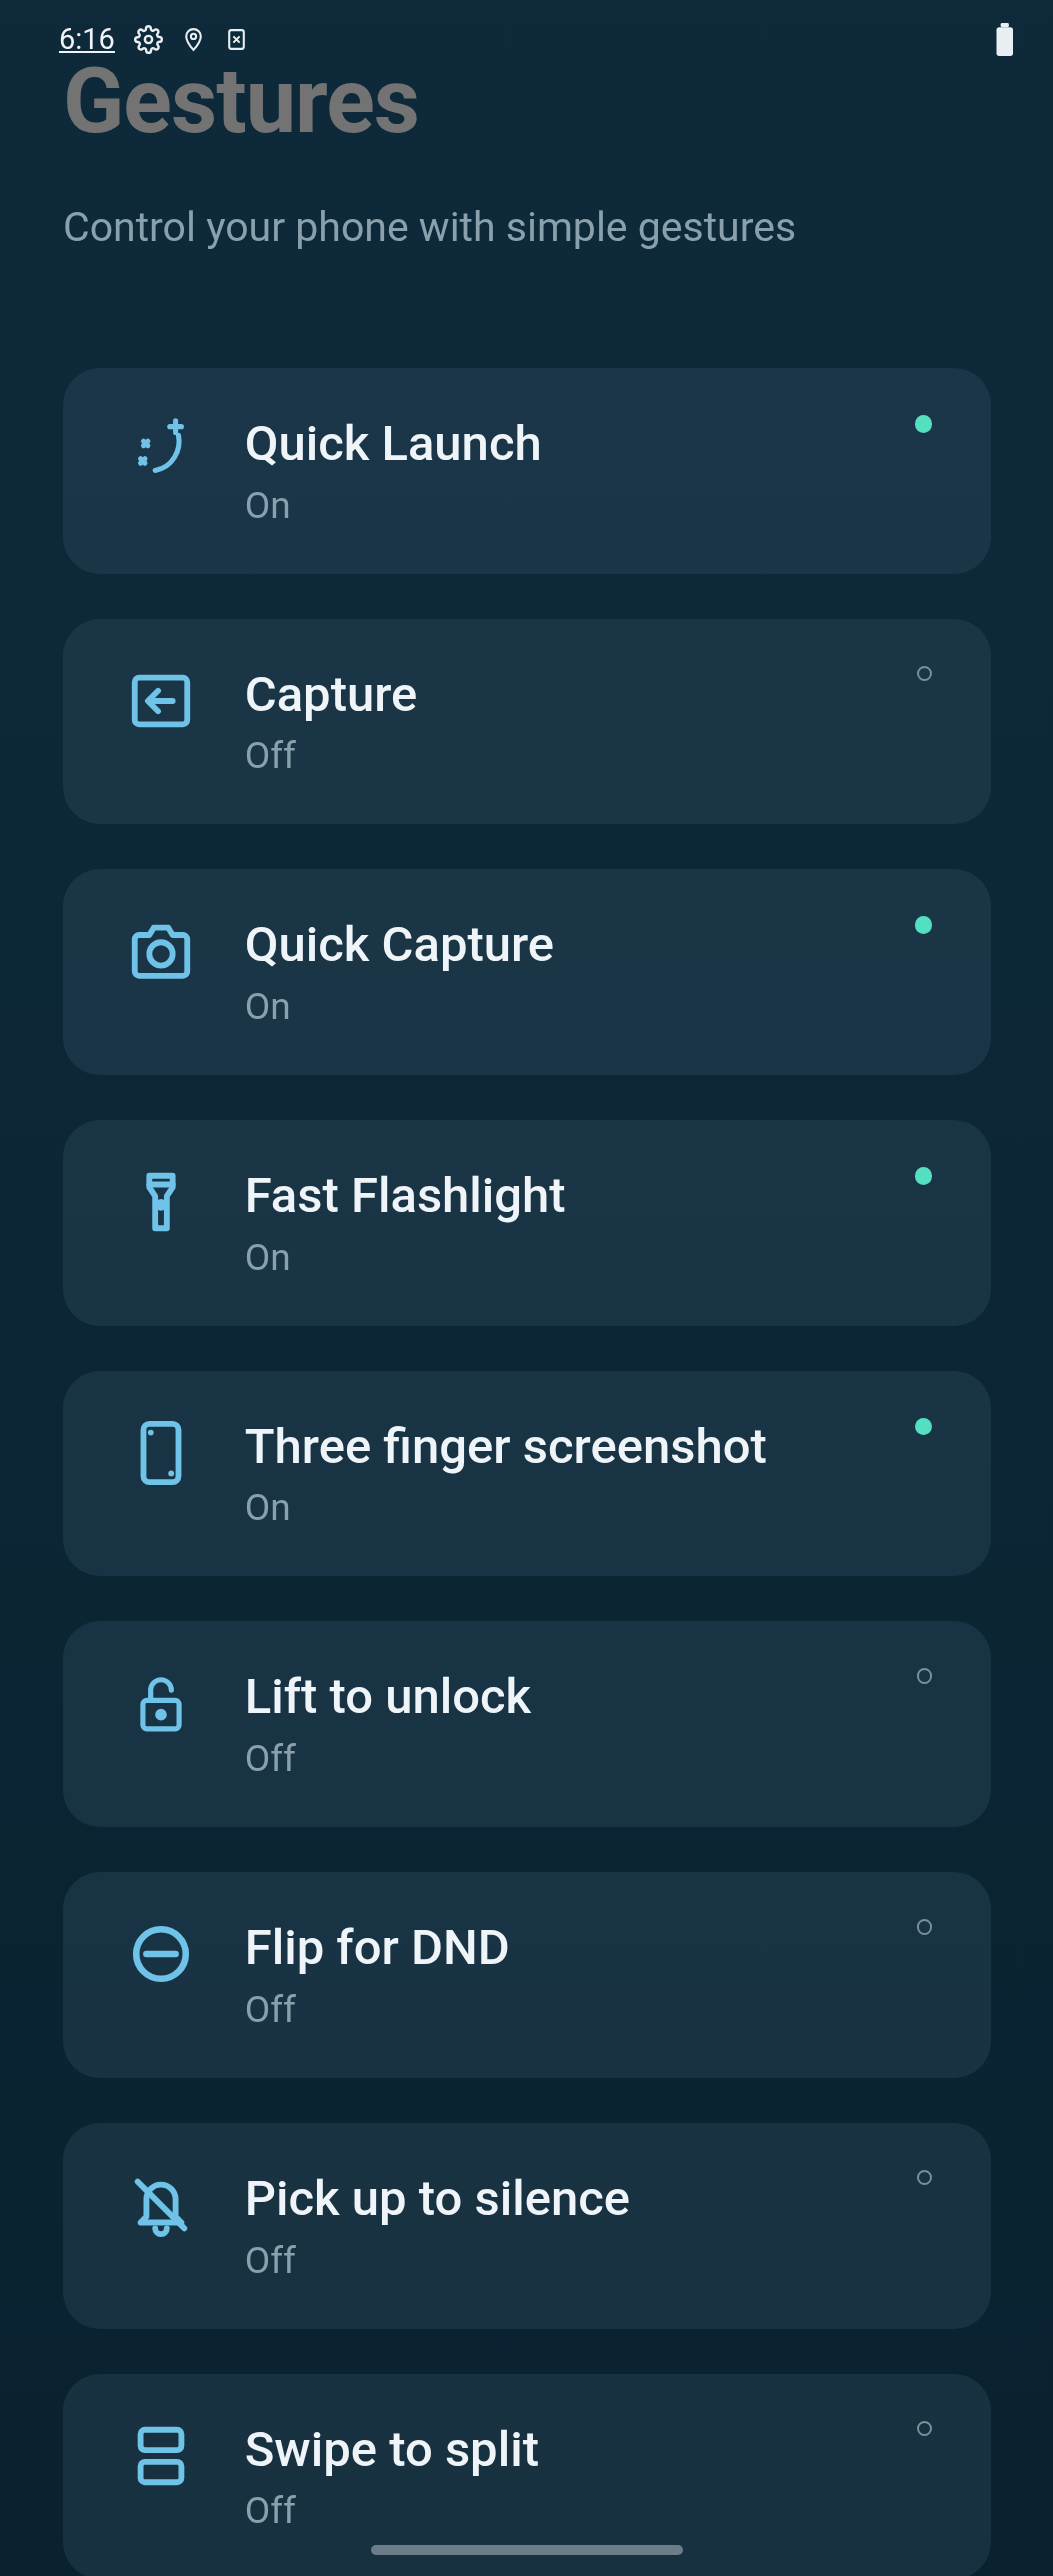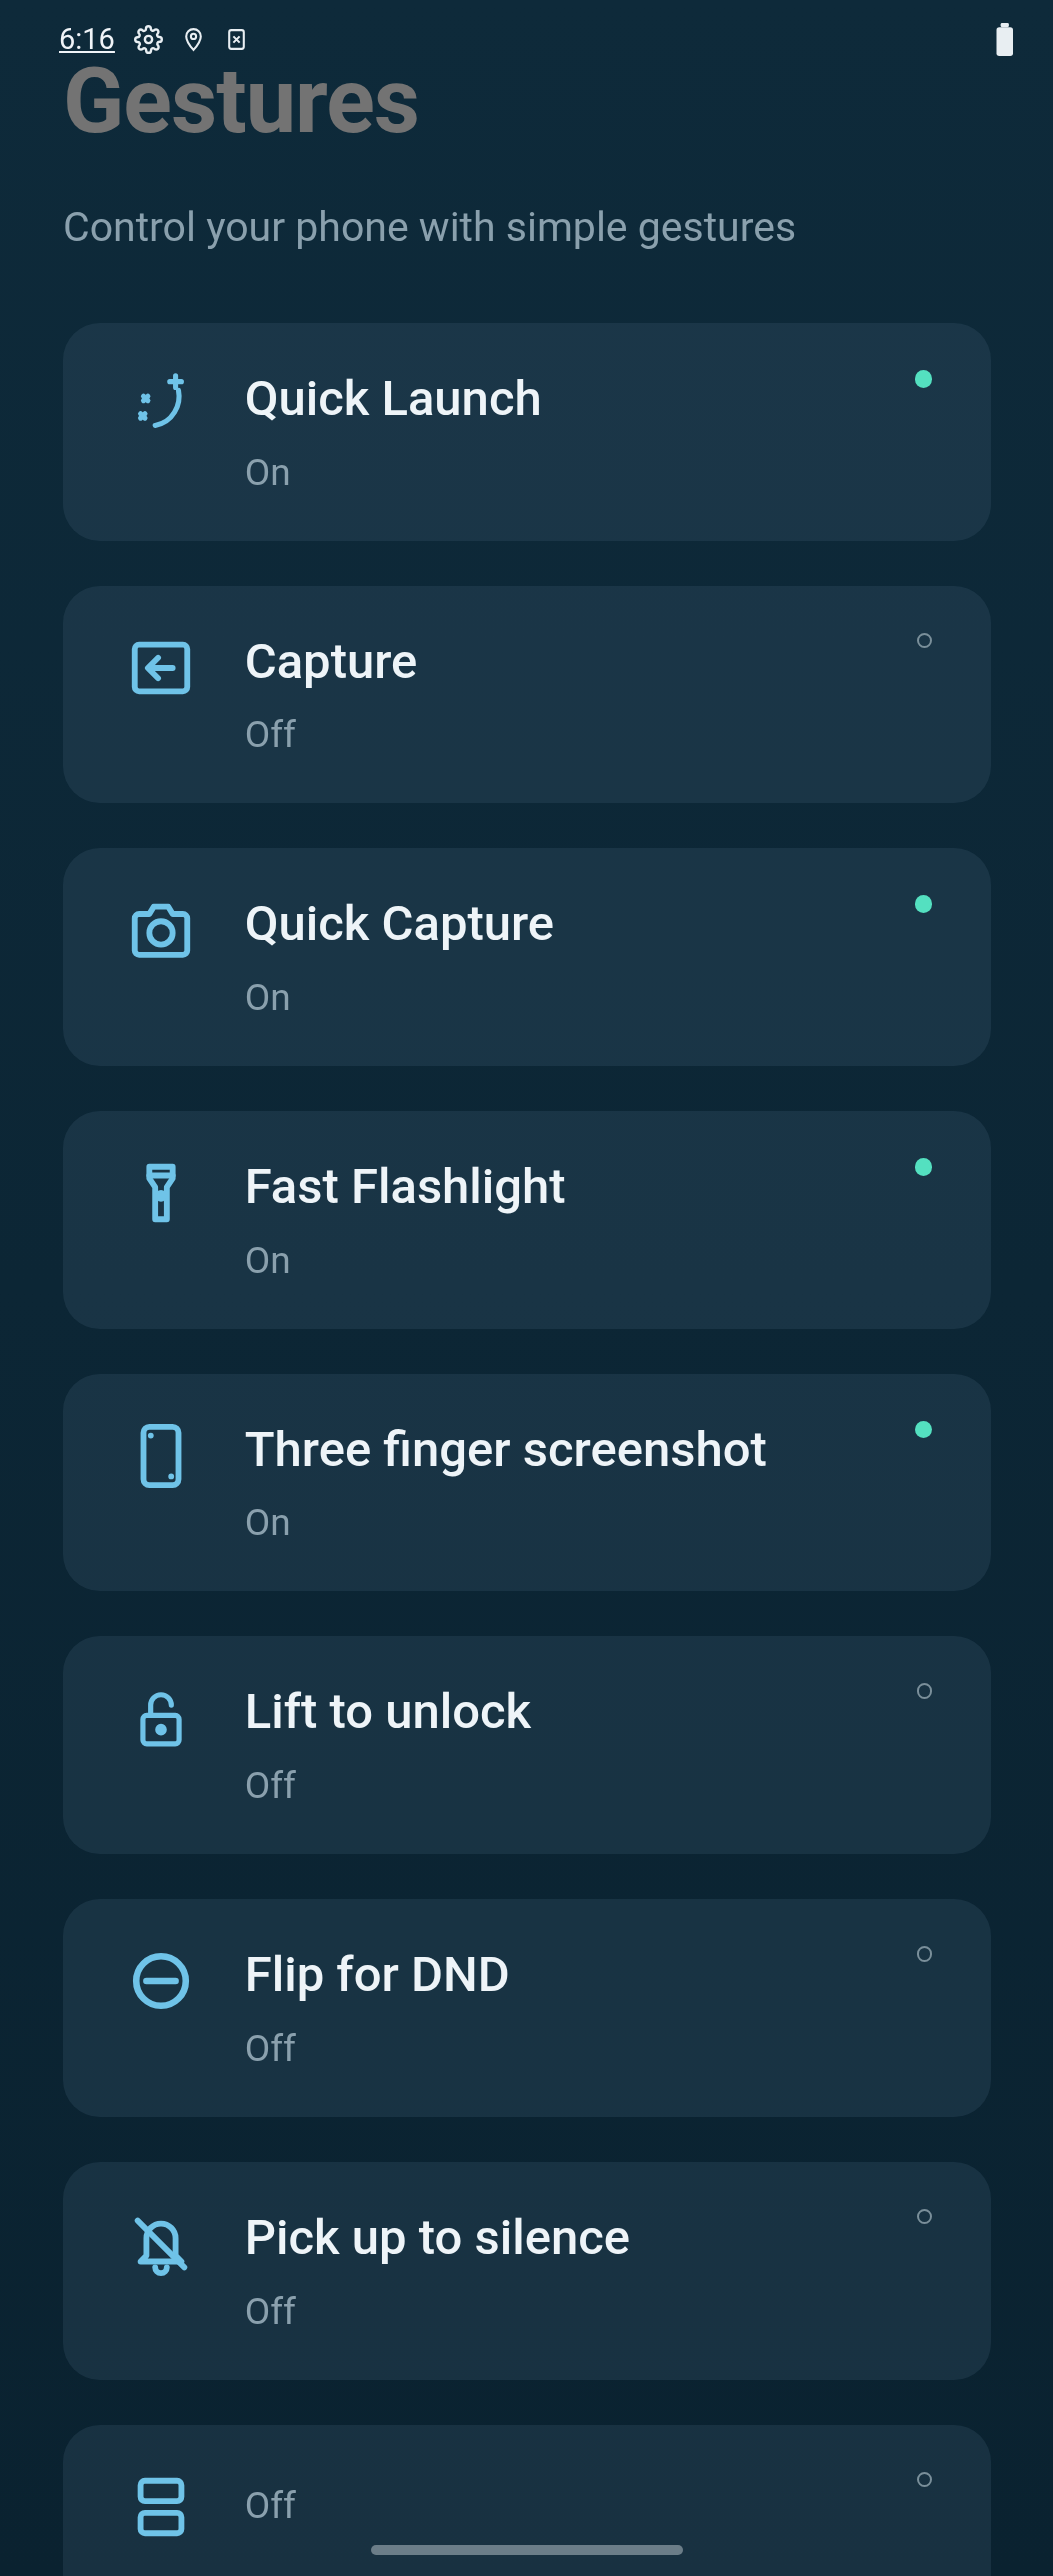--- a/index.html
+++ b/index.html
@@ -45,21 +45,21 @@
   .title {
     font-size: 90px;
     font-weight: 700;
     color: #737373;
     letter-spacing: -1px;
     margin-bottom: 49px;
   }
   .subtitle {
     font-size: 41px;
     color: #8aa0ad;
-    margin-bottom: 72px;
+    margin-bottom: 117px;
     font-weight: 400;
   }
   .list {
     display: flex;
     flex-direction: column;
     gap: 45px;
   }
   .item {
     background: rgba(60, 90, 110, 0.28);
     border-radius: 37px;
@@ -85,21 +85,20 @@
   }
   .item-title {
     font-size: 49px;
     font-weight: 500;
     color: #eef4f8;
   }
   .item-status {
     font-size: 37px;
     color: #8aa0ad;
     font-weight: 400;
-    margin-top: 12px;
   }
   .indicator {
     width: 17.6px;
     height: 17.6px;
     border-radius: 50%;
     flex-shrink: 0;
     margin-right: 9.8px;
   }
   .indicator.on {
     background: #54e0c0;
@@ -275,20 +274,21 @@
     </div>
 
     <div class="item">
       <div class="item-icon">
         <svg width="70" height="70" viewBox="0 0 48 48" fill="none" stroke="#6fc3e8" stroke-width="4" stroke-linecap="round" stroke-linejoin="round">
           <rect x="10" y="6" width="28" height="14" rx="3"></rect>
           <rect x="10" y="28" width="28" height="14" rx="3"></rect>
         </svg>
       </div>
       <div class="item-text">
+        <div class="item-title">Swipe to split</div>
         <div class="item-status">Off</div>
       </div>
       <div class="indicator off"></div>
     </div>
 
   </div>
 </div>
 
 <div class="nav-bar"></div>
 

